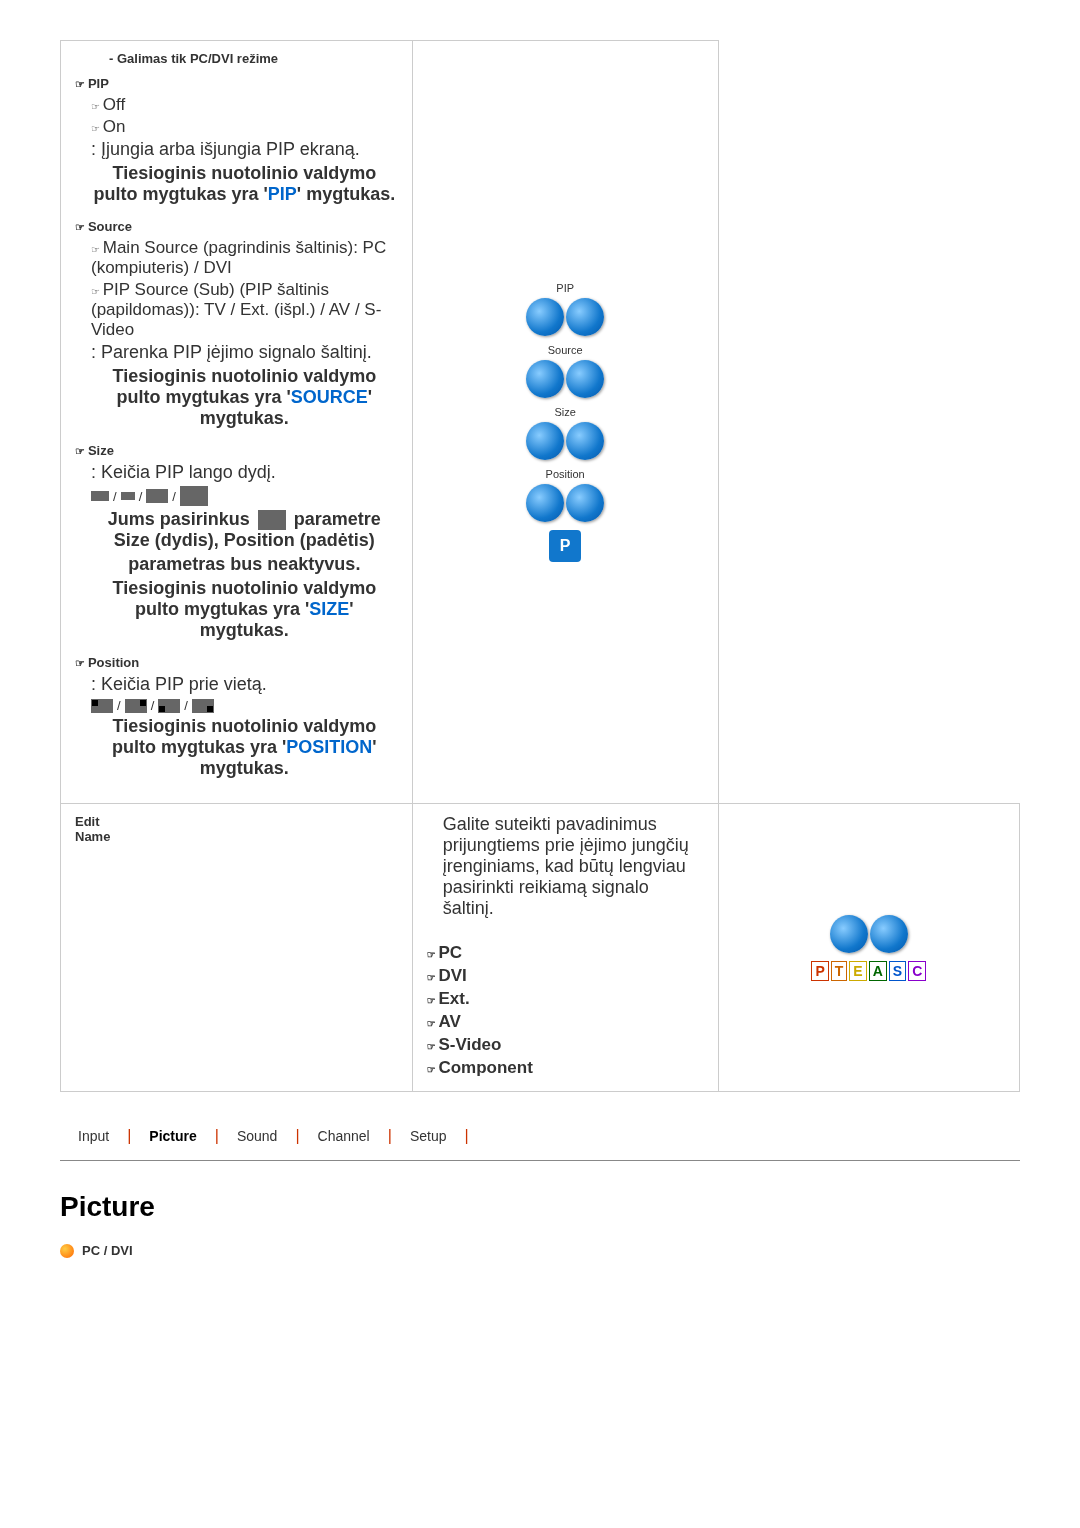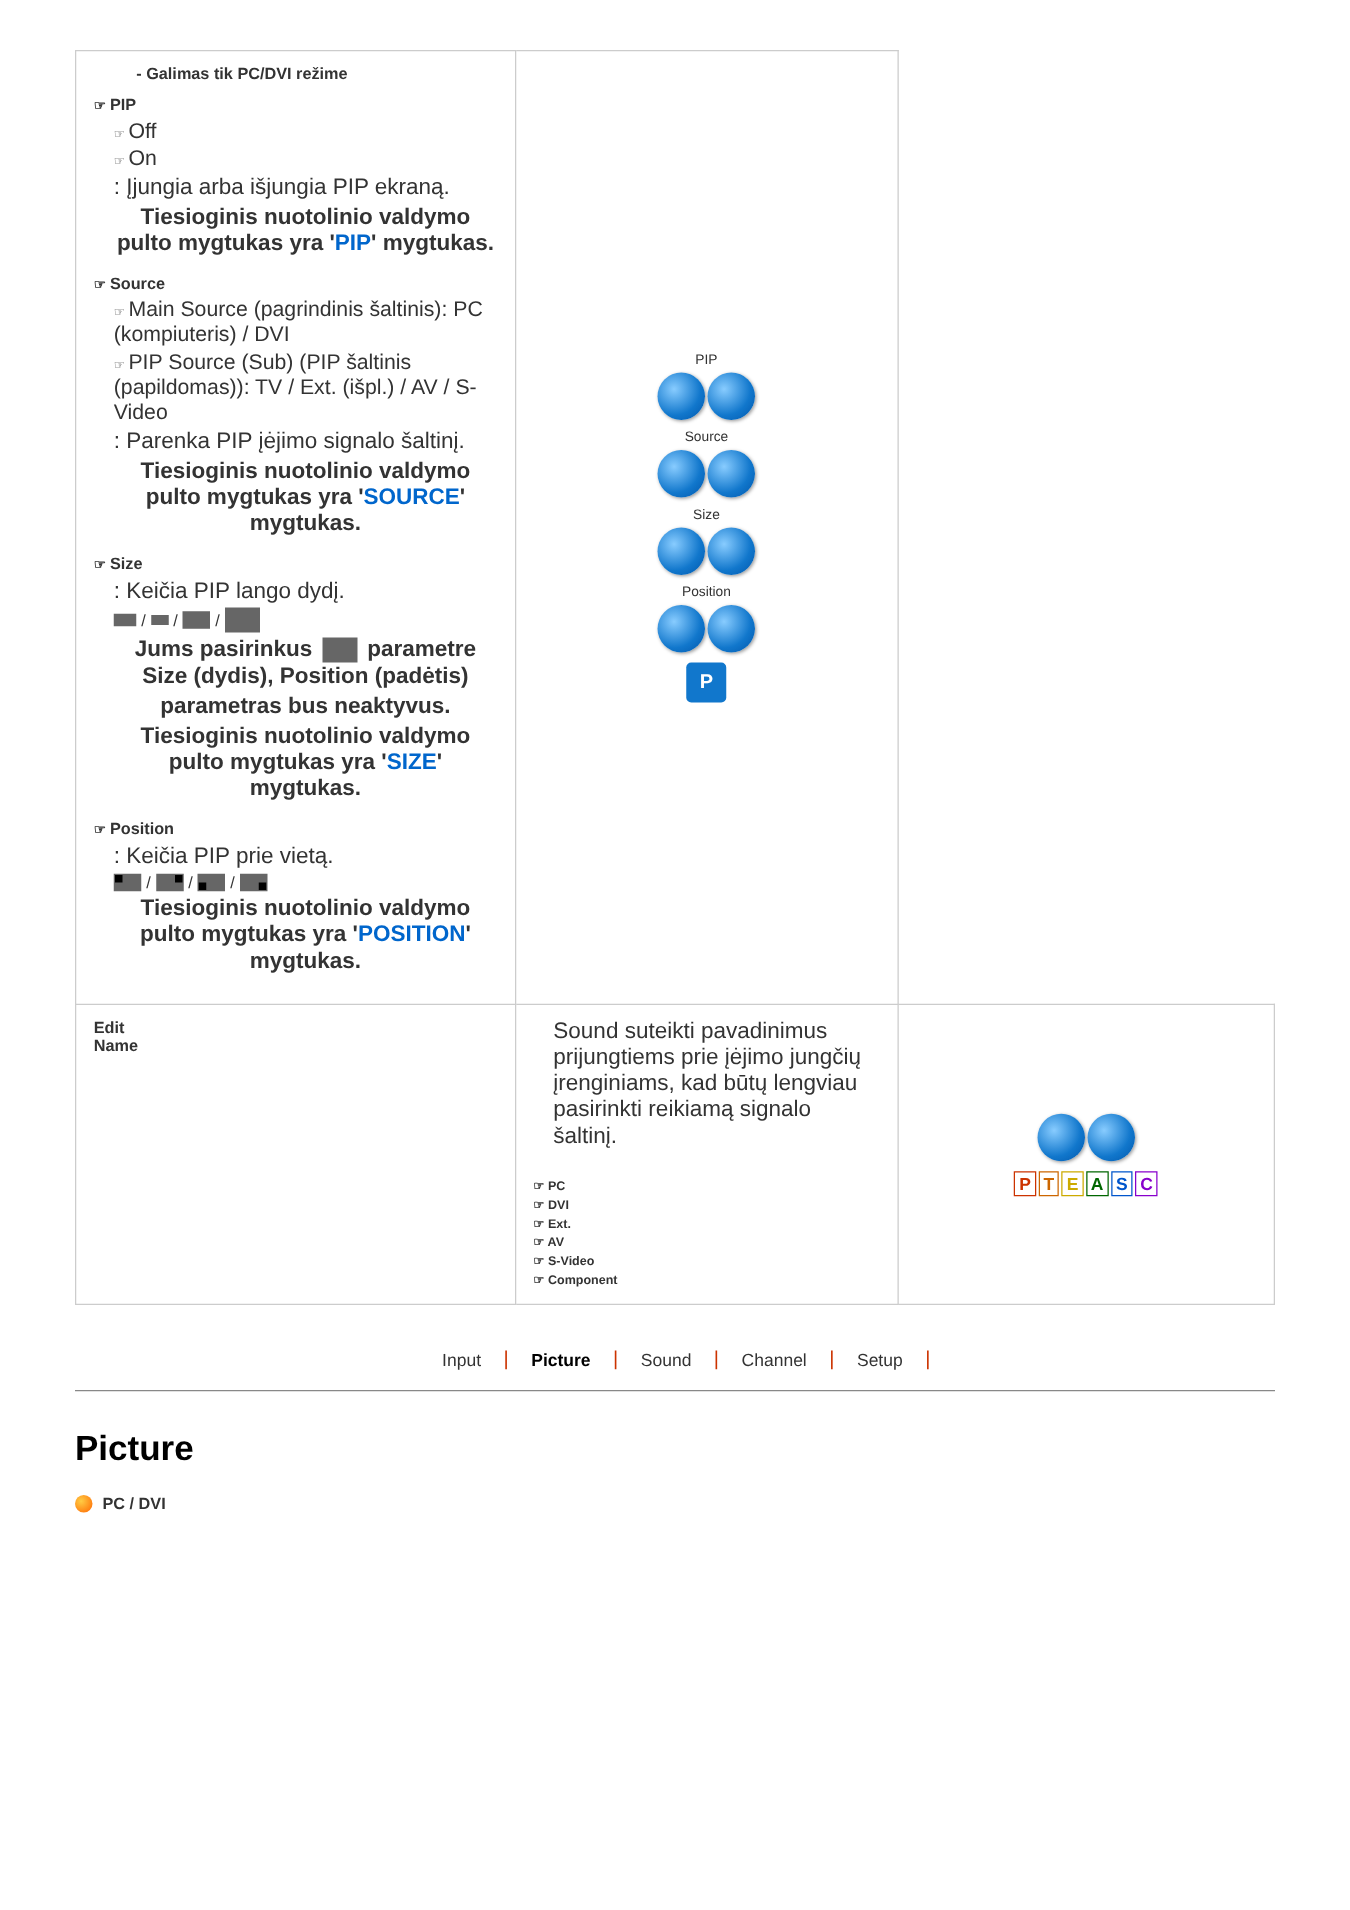--- a/index.html
+++ b/index.html
@@ -190,21 +190,21 @@
     .pt-t { color: #cc6600; border: 1px solid #cc6600; }
     .pt-e { color: #ccaa00; border: 1px solid #ccaa00; }
     .pt-a { color: #006600; border: 1px solid #006600; }
     .pt-s { color: #0055cc; border: 1px solid #0055cc; }
     .pt-c { color: #8800cc; border: 1px solid #8800cc; }
 
     
     .nav-bar {
       display: flex;
       align-items: center;
-      justify-content: center;
+      justify-content: flex-start;
       gap: 0;
       margin: 20px 0 10px 0;
     }
     .nav-item {
       font-size: 14px;
       color: #333;
       padding: 6px 18px;
       cursor: pointer;
     }
     .nav-item.active {
@@ -243,21 +243,21 @@
     }
     .orange-circle {
       width: 14px;
       height: 14px;
       border-radius: 50%;
       background: radial-gradient(circle at 35% 35%, #ffcc44, #ff6600);
       flex-shrink: 0;
     }
 
     .edit-name-items {
-      font-size: 10px;
+      font-size: 17px;
       margin-top: 24px;
     }
     .edit-item {
       margin-bottom: 3px;
     }
     .edit-item::before {
       content: "☞ ";
       font-size: 10px;
     }
     .edit-item.bold-item {
@@ -371,21 +371,21 @@
           <div class="p-btn">P</div>
         </div>
       </td>
     </tr>
 
     <tr>
       <td class="label-cell">
         <span>Edit<br>Name</span>
       </td>
       <td class="content-cell">
-        <div class="desc-text">Sound suteikti pavadinimus prijungtiems prie įėjimo jungčių įrenginiams, kad būtų lengviau pasirinkti reikiamą signalo šaltinį.</div>
+        <div class="desc-text">Galite suteikti pavadinimus prijungtiems prie įėjimo jungčių įrenginiams, kad būtų lengviau pasirinkti reikiamą signalo šaltinį.</div>
         <div class="edit-name-items">
           <div class="edit-item bold-item">PC</div>
           <div class="edit-item bold-item">DVI</div>
           <div class="edit-item bold-item">Ext.</div>
           <div class="edit-item bold-item">AV</div>
           <div class="edit-item bold-item">S-Video</div>
           <div class="edit-item bold-item">Component</div>
         </div>
       </td>
       <td class="icon-cell">

